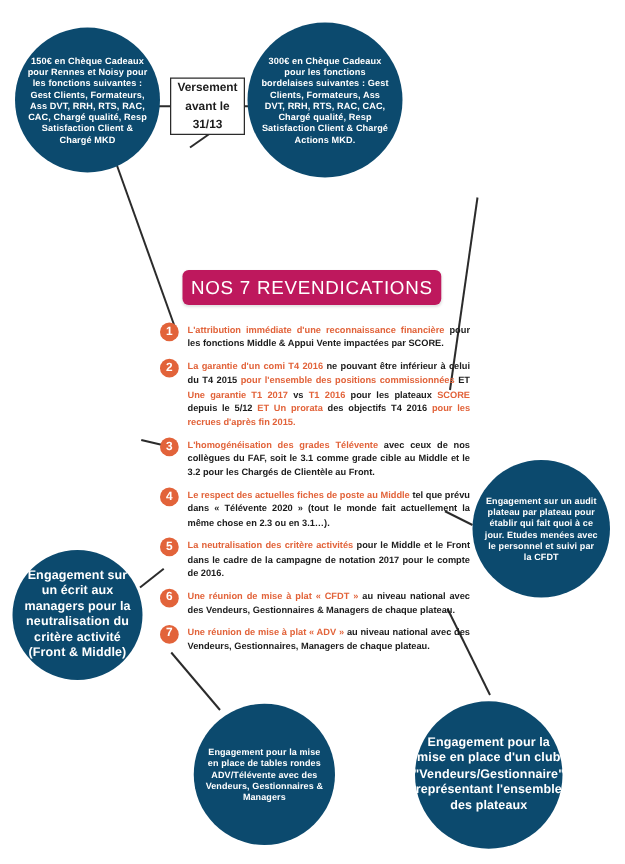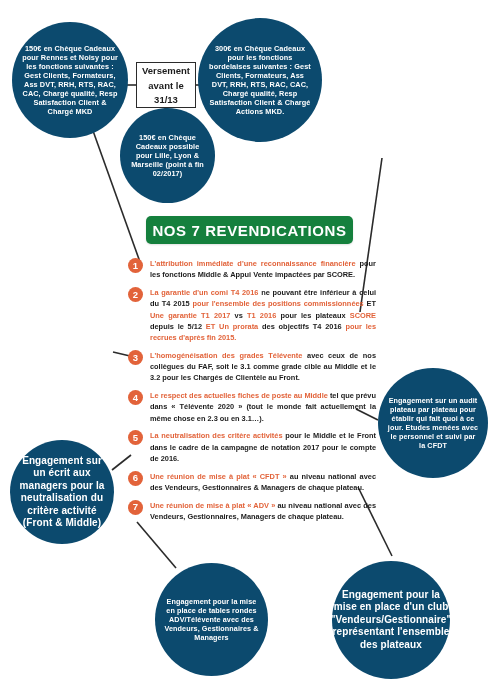--- a/index.html
+++ b/index.html
@@ -44,27 +44,27 @@
     text-align:center;
     font-weight:bold;
     font-size:9.5px;
     line-height:1.5;
     box-sizing:border-box;
     z-index:4;
   }
 
   .banner{
     position:absolute;
-    background:#15803d;
+    background:#be185d;
     color:#ffffff;
     border-radius:5px;
     display:flex;
     align-items:center;
     justify-content:center;
-    font-weight:bold;
+    font-weight:normal;
     letter-spacing:.6px;
     font-size:15px;
     z-index:4;
     box-shadow:0 1px 2px rgba(0,0,0,.12);
   }
 
   .demands{
     position:absolute;
     left:128px;top:258px;width:248px;
     z-index:4;
@@ -121,23 +121,20 @@
 
   <div class="boxed" style="left:136px;top:62px;width:60px;height:46px;flex-direction:column;justify-content:flex-end;">
     <span>Versement</span>
     <span>avant le 31/13</span>
   </div>
 
   <div class="bubble" style="left:198px;top:18px;width:124px;height:124px;font-size:7.3px;">
     <span class="btxt">300€ en Chèque Cadeaux pour les fonctions bordelaises suivantes : Gest Clients, Formateurs, Ass DVT, RRH, RTS, RAC, CAC, Chargé qualité, Resp Satisfaction Client &amp; Chargé Actions MKD.</span>
   </div>
 
-  <div class="bubble" style="left:120px;top:108px;width:95px;height:95px;font-size:7.3px;">
-    <span class="btxt">150€ en Chèque Cadeaux possible pour Lille, Lyon &amp; Marseille (point à fin 02/2017)</span>
-  </div>
 
 
   <div class="banner" style="left:146px;top:216px;width:207px;height:28px;">
     <span>NOS 7 REVENDICATIONS</span>
   </div>
 
 
   <div class="bubble" style="left:10px;top:440px;width:104px;height:104px;font-size:10px;">
     <span class="btxt">Engagement sur un écrit aux managers pour la neutralisation du critère activité (Front &amp; Middle)</span>
   </div>

